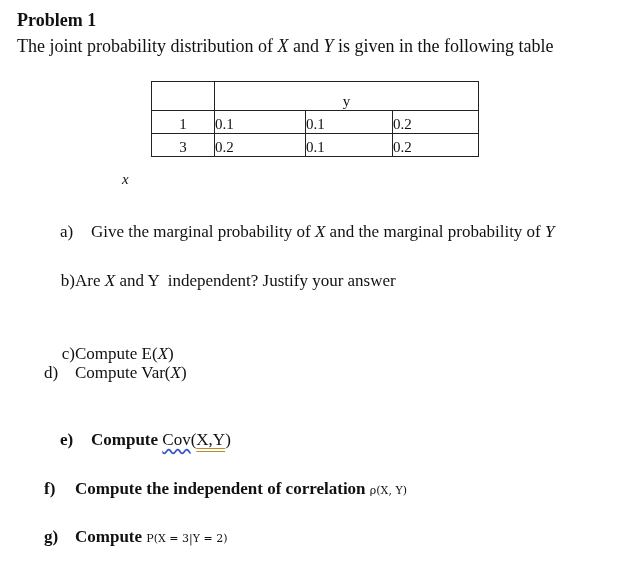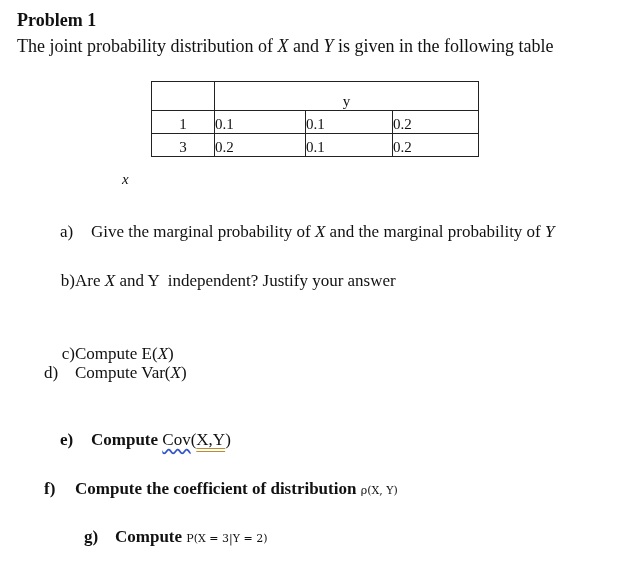--- a/index.html
+++ b/index.html
@@ -135,15 +135,15 @@
 <div class="q" style="top:222px;margin-left:16px;"><span class="lbl">a)</span><span>Give the marginal probability of </span><i>X</i><span> and the marginal probability of </span><i>Y</i></div>
 
 <div class="q" style="top:271px;text-align:right;"><span class="lbl">b)</span><span>Are </span><i>X</i><span style="white-space:pre;"> and Y  independent? Justify your answer</span></div>
 
 <div class="q" style="top:344px;text-align:right;"><span class="lbl">c)</span><span>Compute E(</span><i>X</i><span>)</span></div>
 
 <div class="q" style="top:363px;"><span class="lbl">d)</span><span>Compute Var(</span><i>X</i><span>)</span></div>
 
 <div class="q bold" style="top:430px;margin-left:16px;"><span class="lbl">e)</span><span>Compute </span><span class="normal wavy">Cov</span><span class="normal">(</span><span class="normal dbl">X,Y</span><span class="normal">)</span></div>
 
-<div class="q bold" style="top:479px;"><span class="lbl">f)</span><span>Compute the coefficient of distribution </span><span class="math">ρ(X, Y)</span></div>
+<div class="q bold" style="top:479px;"><span class="lbl">f)</span><span>Compute the independent of correlation </span><span class="math">ρ(X, Y)</span></div>
 
-<div class="q bold" style="top:527px;margin-left:40px;"><span class="lbl">g)</span><span>Compute </span><span class="math">P(X = 3|Y = 2)</span></div>
+<div class="q bold" style="top:527px;"><span class="lbl">g)</span><span>Compute </span><span class="math">P(X = 3|Y = 2)</span></div>
 
 </body></html>

